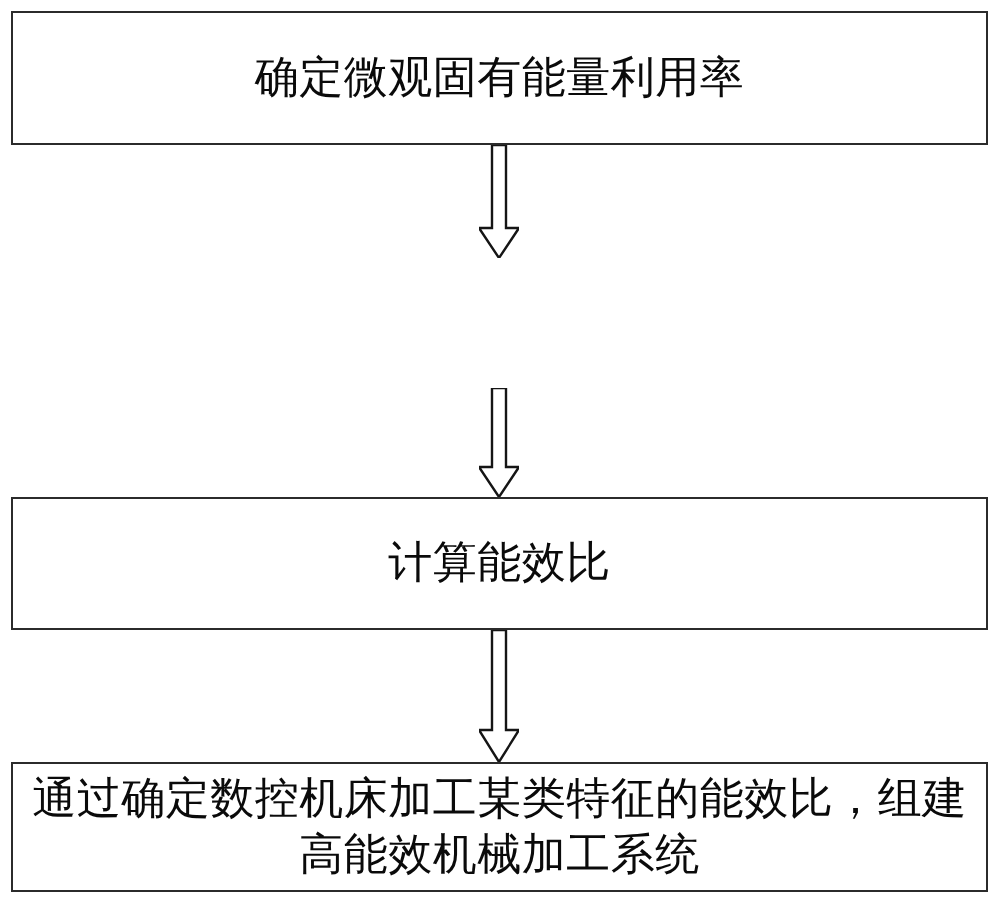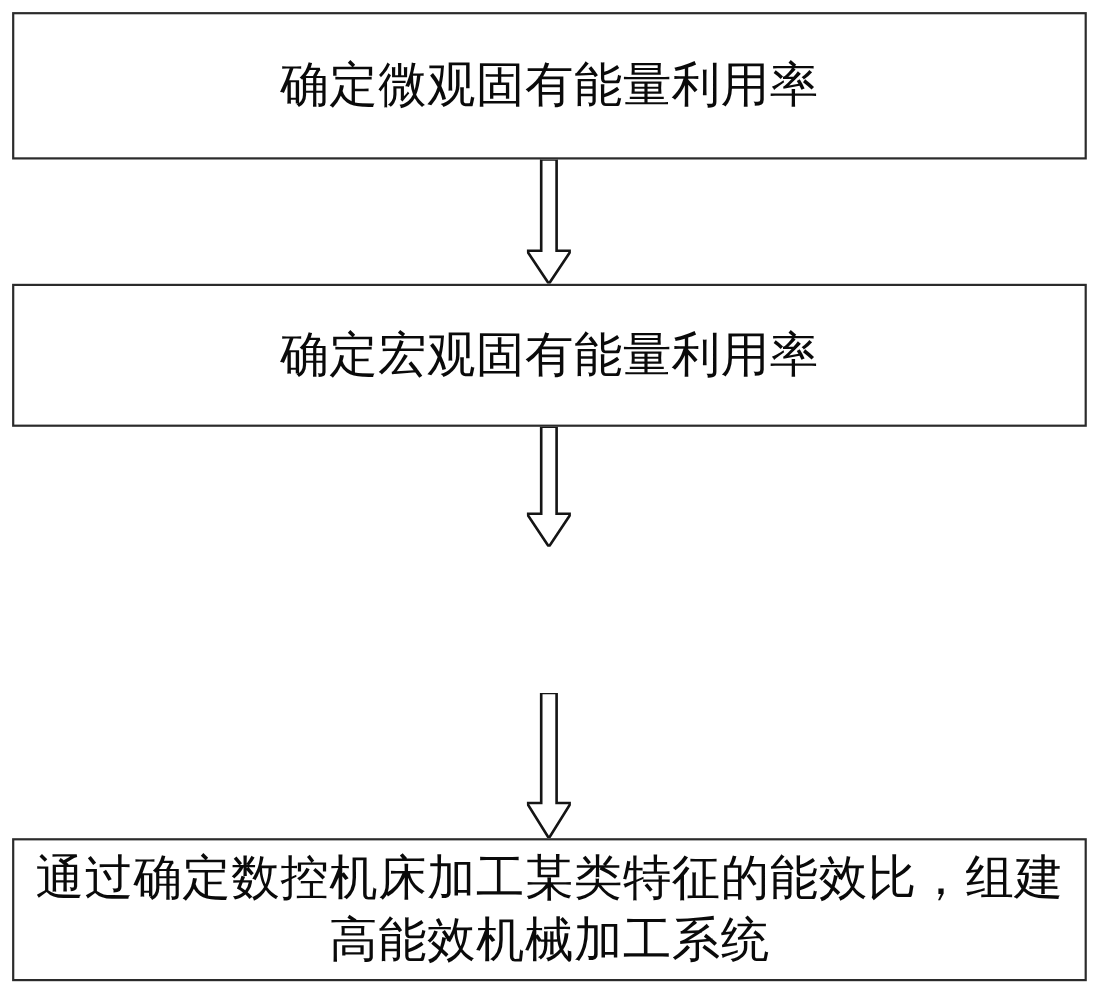--- a/index.html
+++ b/index.html
@@ -66,30 +66,30 @@
   <div class="node node-1">
     <span class="node-label">确定微观固有能量利用率</span>
   </div>
 
   <div class="arrow arrow-1">
     <svg viewBox="0 0 40 113" preserveAspectRatio="none">
       <polygon points="13,0 27,0 27,83 40,83 20,113 0,83 13,83" fill="#ffffff" stroke="#151515" stroke-width="2.4" stroke-linejoin="miter" vector-effect="non-scaling-stroke"></polygon>
     </svg>
   </div>
 
-  <div class="node node-2">
-    <span class="node-label">确定宏观固有能量利用率</span>
-  </div>
 
   <div class="arrow arrow-2">
     <svg viewBox="0 0 40 109" preserveAspectRatio="none">
       <polygon points="13,0 27,0 27,79 40,79 20,109 0,79 13,79" fill="#ffffff" stroke="#151515" stroke-width="2.4" stroke-linejoin="miter" vector-effect="non-scaling-stroke"></polygon>
     </svg>
   </div>
 
+  <div class="node node-3">
+    <span class="node-label">计算能效比</span>
+  </div>
 
   <div class="arrow arrow-3">
     <svg viewBox="0 0 40 132" preserveAspectRatio="none">
       <polygon points="13,0 27,0 27,100 40,100 20,132 0,100 13,100" fill="#ffffff" stroke="#151515" stroke-width="2.4" stroke-linejoin="miter" vector-effect="non-scaling-stroke"></polygon>
     </svg>
   </div>
 
   <div class="node node-4">
     <span class="node-label">通过确定数控机床加工某类特征的能效比，组建
 高能效机械加工系统</span>

